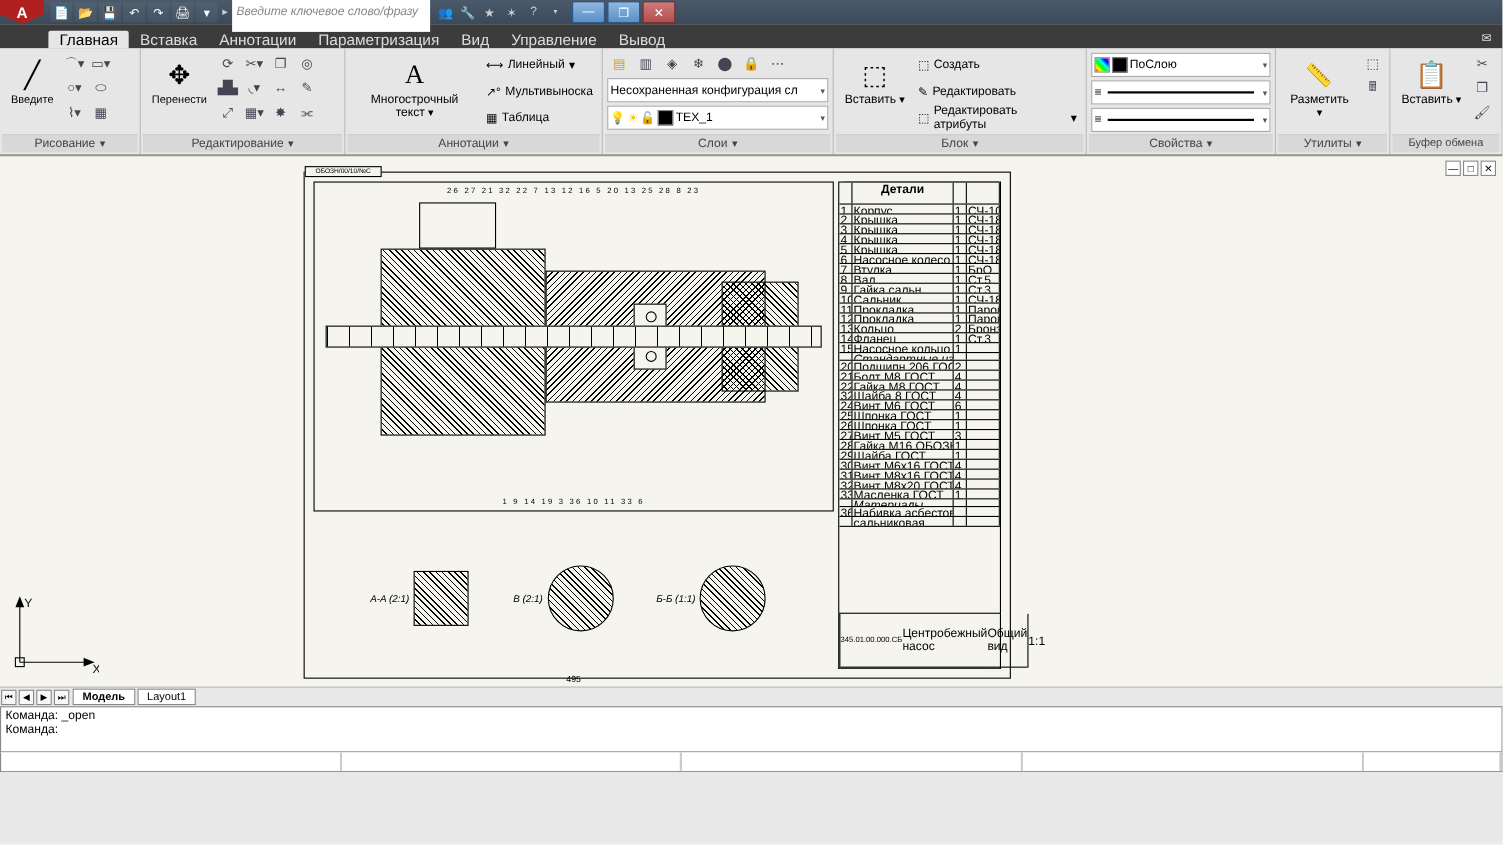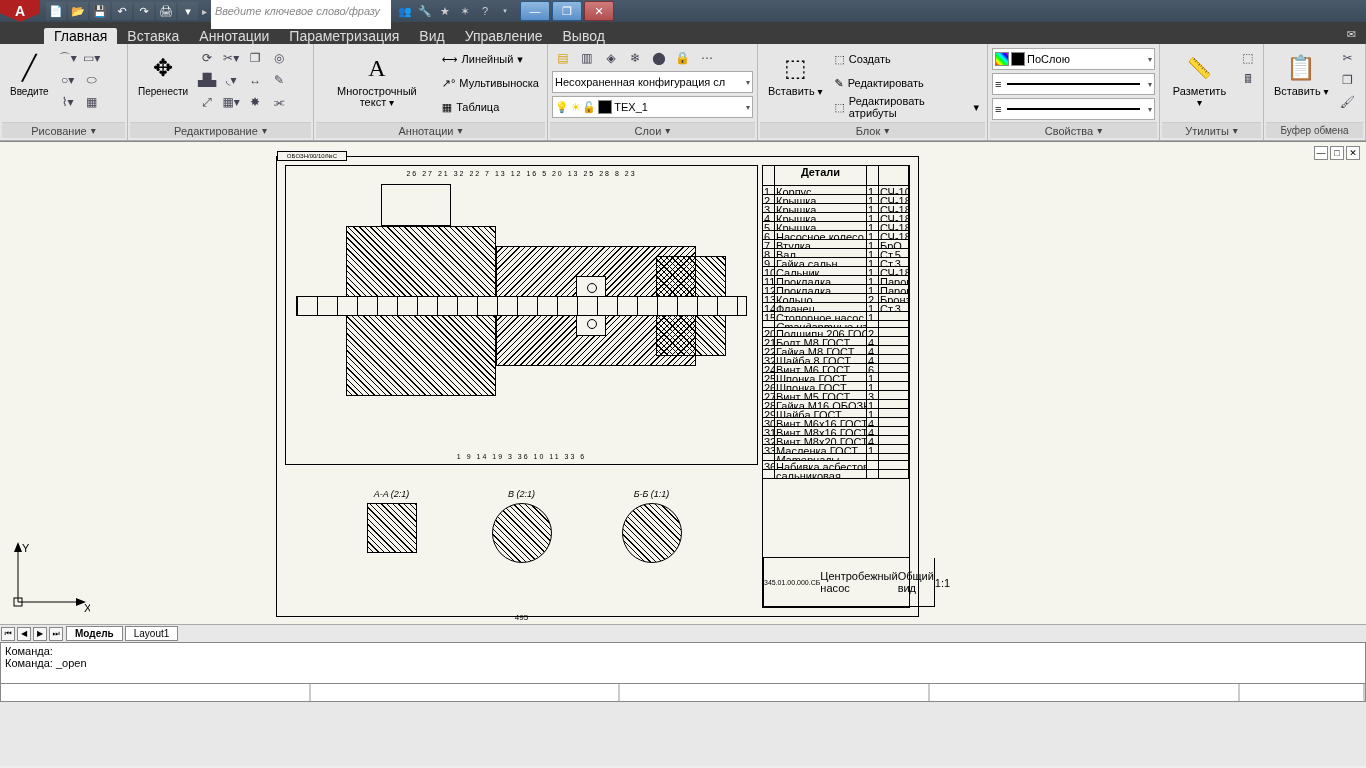--- a/index.html
+++ b/index.html
@@ -64,21 +64,21 @@
 .flange { position:absolute; left:95px; top:18px; width:70px; height:42px; border:1px solid #000; background:#f5f5ee;}
 .cover-r { position:absolute; left:370px; top:90px; width:70px; height:100px; border:1px solid #000; background: repeating-linear-gradient(45deg, transparent 0 3px, #000 3px 4px);}
 .bearing { position:absolute; left:290px; top:110px; width:30px; height:60px; border:1px solid #000; background:#f5f5ee;}
 .bearing::before, .bearing::after { content:''; position:absolute; width:8px; height:8px; border:1px solid #000; border-radius:50%;}
 .bearing::before { top:6px; left:10px;} .bearing::after { bottom:6px; left:10px;}
 .callout-row { position:absolute; left:10px; right:10px; top:4px; font-size:7px; letter-spacing:2px; text-align:center; }
 .callout-row2 { position:absolute; left:10px; right:10px; bottom:4px; font-size:7px; letter-spacing:2px; text-align:center; }
 .dim-bottom { position:absolute; bottom:-14px; left:0; right:0; text-align:center; font-size:8px;}
 
 .detail-row { display:flex; gap:20px; justify-content:center; margin-top:24px; height:110px;}
-.detail { width:110px; display:flex; flex-direction:column; align-items:center; gap:4px;}
+.detail { width:110px; display:flex; flex-direction:row; align-items:center; gap:4px;}
 .detail-lbl { font-size:9px; font-style: italic;}
 .detail-shape { width:60px; height:60px; border:1px solid #000; border-radius:50%; background: repeating-linear-gradient(45deg, transparent 0 3px, #000 3px 4px); position:relative;}
 .detail-shape.sq { border-radius:0; width:50px; height:50px;}
 
 
 .parts-table { flex: 1; border: 1px solid #000; font-size: 6px; overflow: hidden; background:#f5f5ee;}
 .pt-row { height: 9px; border-bottom: 1px solid #000; display:flex;}
 .pt-row > div { border-right:1px solid #000; padding: 0 1px; overflow:hidden; white-space:nowrap;}
 .pt-c1 { width:12px;} .pt-c2 { flex:1;} .pt-c3{ width:12px;} .pt-c4{width:30px;}
 .pt-header { font-weight:bold; text-align:center; height:20px;}
@@ -455,21 +455,21 @@
               <div class="pt-c4">Бронза</div>
             </div>
           <div class="pt-row">
               <div class="pt-c1">14</div>
               <div class="pt-c2">Фланец</div>
               <div class="pt-c3">1</div>
               <div class="pt-c4">Ст.3</div>
             </div>
           <div class="pt-row">
               <div class="pt-c1">15</div>
-              <div class="pt-c2">Стопорное насос</div>
+              <div class="pt-c2">Насосное кольцо</div>
               <div class="pt-c3">1</div>
               <div class="pt-c4"></div>
             </div>
           <div class="pt-row" style="height:7px;">
               <div class="pt-c1"></div>
               <div class="pt-c2" style="font-style:italic;">Стандартные изделия</div>
               <div class="pt-c3"></div>
               <div class="pt-c4"></div>
             </div>
           <div class="pt-row">
@@ -611,22 +611,22 @@
 <div class="layout-tabs">
   <div class="lt-nav">⏮</div>
   <div class="lt-nav">◀</div>
   <div class="lt-nav">▶</div>
   <div class="lt-nav">⏭</div>
   <div class="lt-tab active">Модель</div>
   <div class="lt-tab">Layout1</div>
 </div>
 
 <div class="cmdline">
+  <div>Команда: _open</div>
   <div>Команда:</div>
-  <div>Команда: _open</div>
 </div>
 <div class="cmd-input-row">
   <div class="cmd-seg"></div>
     <div class="cmd-seg"></div>
     <div class="cmd-seg"></div>
     <div class="cmd-seg"></div>
     <div class="cmd-seg" style="flex:0.4;"></div>
 </div>
 
 <div class="statusbar" style="height:64px;"></div>

